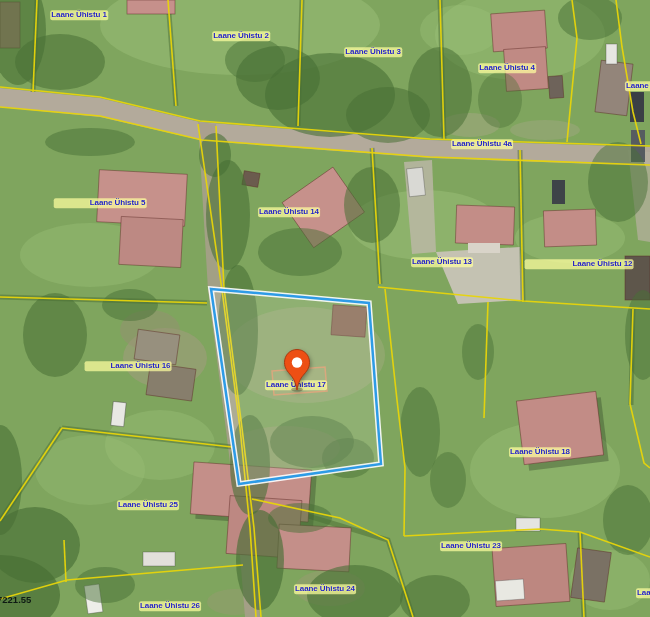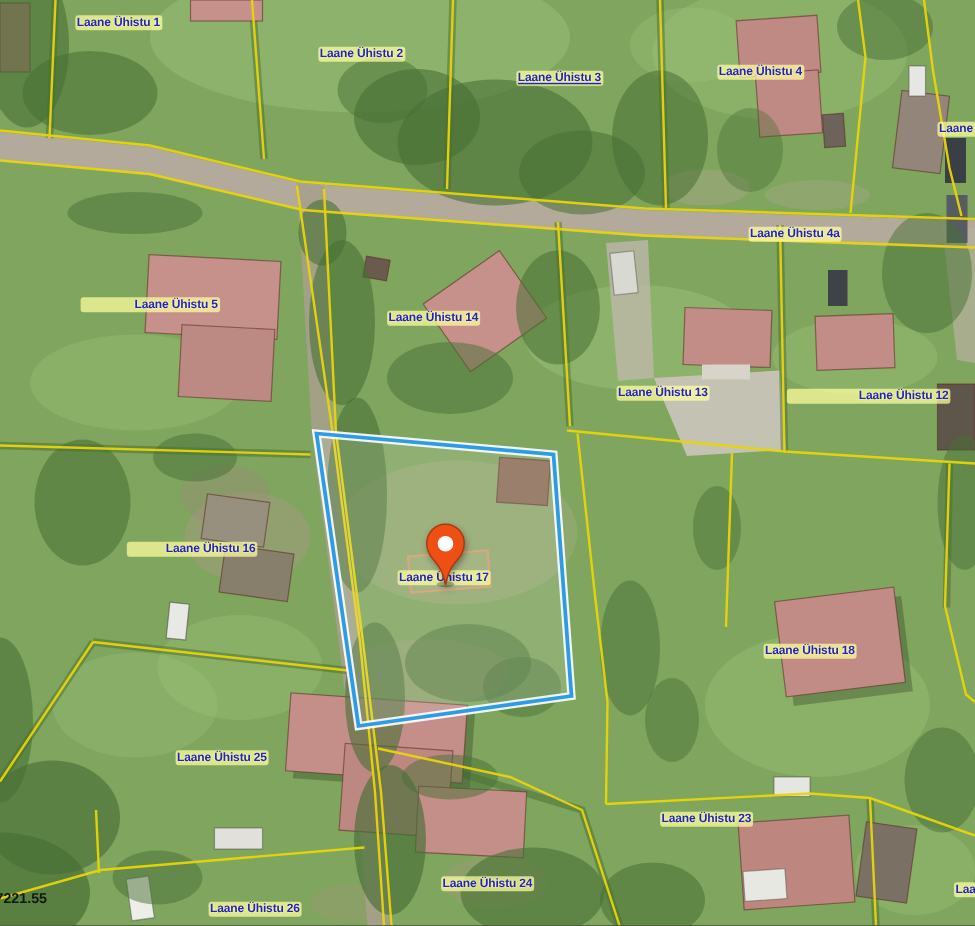--- a/index.html
+++ b/index.html
@@ -195,31 +195,31 @@
       <polygon points="211,289 369,303 381,464 239,484" fill="rgba(245,245,235,.16)" stroke="#FFFFFF" stroke-width="5.5" opacity=".9"></polygon>
       <polygon points="211,289 369,303 381,464 239,484" fill="none" style="stroke:var(--selection-blue)" stroke-width="2.5"></polygon>
     </g>
 
     <polygon points="272,371 325,367 327,391 274,395" fill="rgba(235,205,170,.12)" stroke="#D9A87E" stroke-width="1.5"></polygon>
   </svg>
 
   <div id="label-layer">
       <div class="parcel-label" style="left: 79px; top: 15px;">Laane Ühistu 1</div>
       <div class="parcel-label" style="left: 241px; top: 36px;">Laane Ühistu 2</div>
-      <div class="parcel-label" style="left: 373px; top: 52px; text-decoration: underline;">Laane Ühistu 3</div>
-      <div class="parcel-label" style="left: 507px; top: 48px;">Laane Ühistu 4</div>
+      <div class="parcel-label" style="left: 373px; top: 52px;">Laane Ühistu 3</div>
+      <div class="parcel-label" style="left: 507px; top: 68px;">Laane Ühistu 4</div>
       <div class="parcel-label left" style="left: 625px; top: 86px;">Laane Ühistu</div>
-      <div class="parcel-label" style="left: 482px; top: 156px; margin-left: 48px;">Laane Ühistu 4a</div>
+      <div class="parcel-label" style="left: 482px; top: 144px;">Laane Ühistu 4a</div>
       <div class="parcel-label" style="left: 100px; top: 203px; padding-left: 36px;">Laane Ühistu 5</div>
       <div class="parcel-label" style="left: 289px; top: 212px;">Laane Ühistu 14</div>
       <div class="parcel-label" style="left: 442px; top: 262px;">Laane Ühistu 13</div>
       <div class="parcel-label" style="left: 579px; top: 264px; padding-left: 48px;">Laane Ühistu 12</div>
       <div class="parcel-label" style="left: 128px; top: 366px; padding-left: 26px;">Laane Ühistu 16</div>
       <div class="parcel-label" style="left: 296px; top: 385px;">Laane Ühistu 17</div>
-      <div class="parcel-label" style="left: 540px; top: 434px;">Laane Ühistu 18</div>
+      <div class="parcel-label" style="left: 540px; top: 452px;">Laane Ühistu 18</div>
       <div class="parcel-label" style="left: 148px; top: 505px;">Laane Ühistu 25</div>
       <div class="parcel-label" style="left: 325px; top: 589px;">Laane Ühistu 24</div>
       <div class="parcel-label" style="left: 471px; top: 546px;">Laane Ühistu 23</div>
       <div class="parcel-label" style="left: 170px; top: 606px;">Laane Ühistu 26</div>
       <div class="parcel-label left" style="left: 636px; top: 593px;">Laane Ühistu</div>
       <div class="parcel-label left measure" style="left: -4px; top: 600px;">7221.55</div>
     </div>
 
   <svg id="location-pin" viewBox="0 0 30 44" xmlns="http://www.w3.org/2000/svg" style="left: 282px; top: 348px;">
     <ellipse cx="15" cy="41.5" rx="6" ry="2" fill="rgba(0,0,0,.25)"></ellipse>

